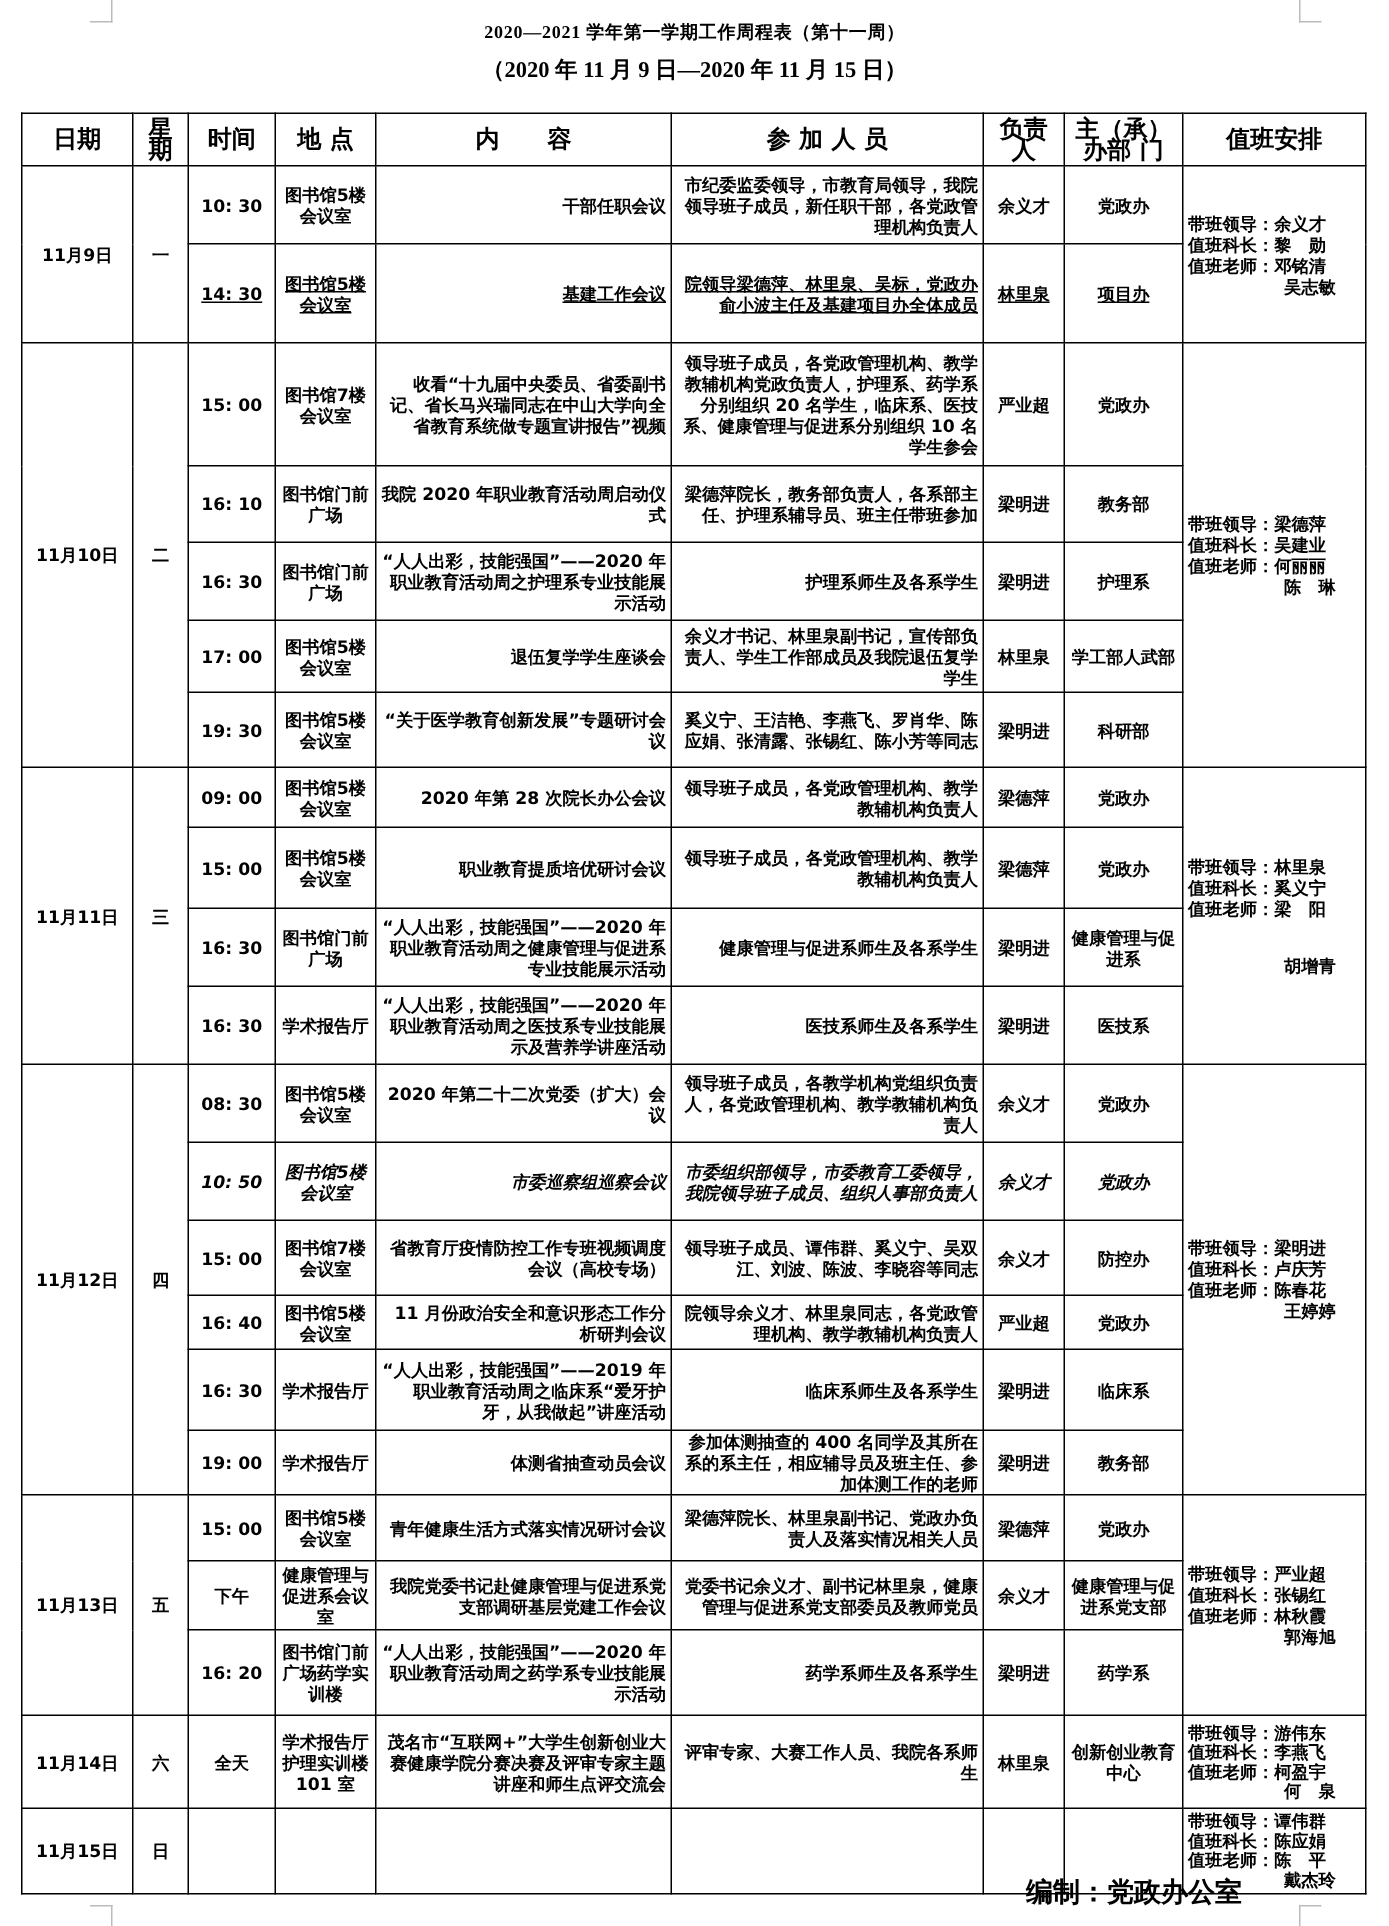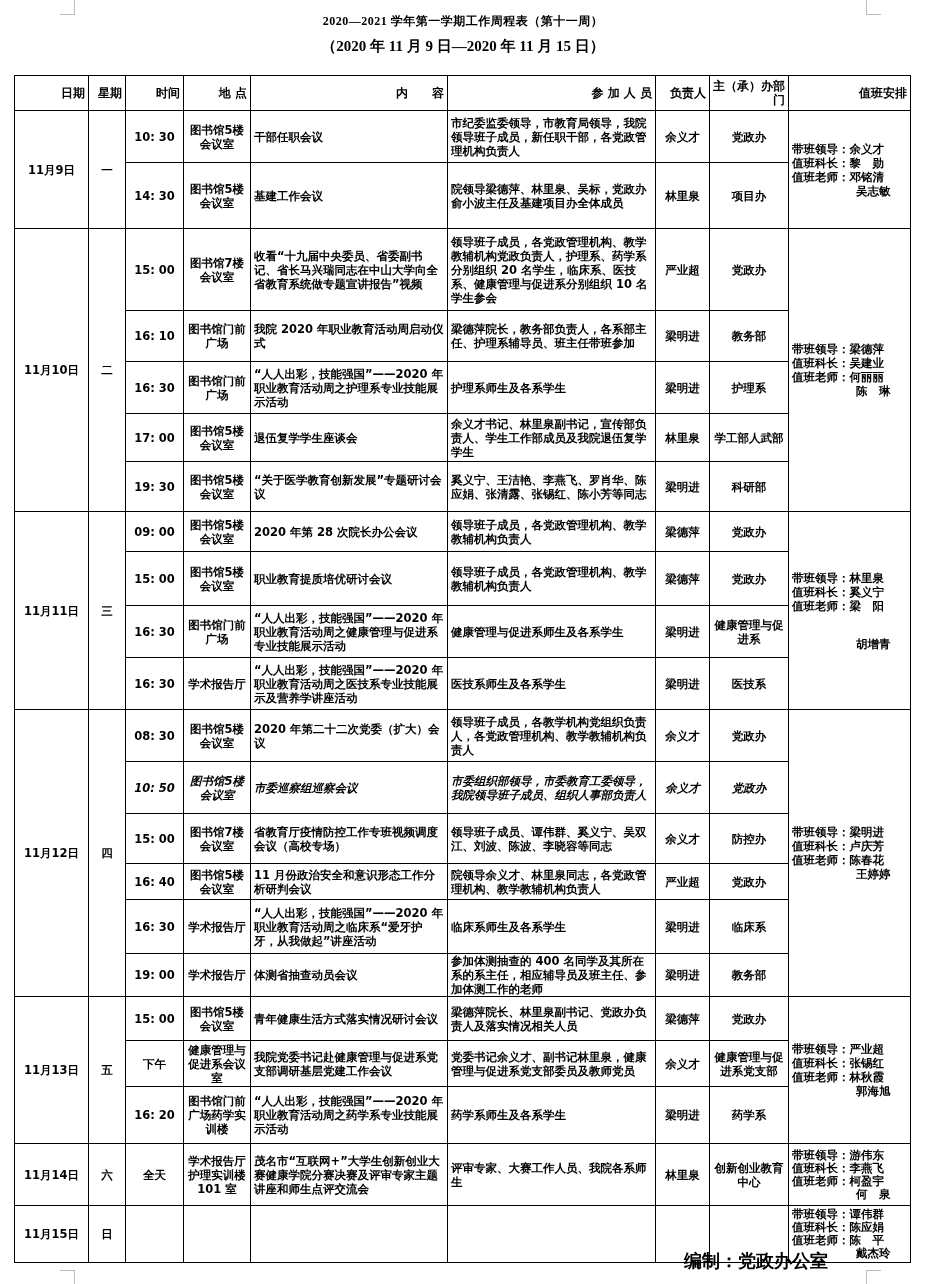--- a/index.html
+++ b/index.html
@@ -11,23 +11,23 @@
   .c-bl { left: 60px; top: 1270px; border-right-width: 1px; border-top-width: 1px; }
   .c-br { left: 866px; top: 1270px; border-left-width: 1px; border-top-width: 1px; }
   .title { position: absolute; top: 13px; left: 0; width: 926px; text-align: center;
            font-family: "Liberation Serif", "DejaVu Serif", serif; font-weight: bold; font-size: 12px; letter-spacing: 0.5px; }
   .subtitle { position: absolute; top: 37px; left: 0; width: 926px; text-align: center;
            font-family: "Liberation Serif", "DejaVu Serif", serif; font-weight: bold; font-size: 15px; }
   table.sched { position: absolute; left: 14px; top: 75px; border-collapse: collapse; table-layout: fixed;
                 width: 896px; }
   table.sched td, table.sched th { border: 1px solid #000; font-size: 11.5px; font-weight: bold; line-height: 14px;
                 padding: 0 3px; vertical-align: middle; overflow: hidden; }
-  table.sched th { height: 34px; text-align: right; font-size: 12px; }
+  table.sched th { height: 34px; text-align: center; font-size: 16px; }
   .ctr { text-align: center; }
-  .lft { text-align: left; }
+  .lft { text-align: right; }
   .duty { font-size: 11.5px; line-height: 19px; padding: 0 4px; }
   .duty .ln { display: block; white-space: nowrap; }
   .duty.compact { line-height: 13px; margin-top: 13px; }
   .footer { position: absolute; top: 1249px; left: 684px; font-size: 18px; font-weight: bold; }
 </style>
 </head>
 <body>
 
 <div class="corner c-tl"></div>
 <div class="corner c-tr"></div>
@@ -72,21 +72,21 @@
         <td class="lft">市纪委监委领导，市教育局领导，我院领导班子成员，新任职干部，各党政管理机构负责人</td>
         <td class="ctr">余义才</td>
         <td class="ctr">党政办</td>
         <td class="duty" rowspan="2">
           <span class="ln">带班领导：余义才</span>
           <span class="ln">值班科长：黎　勋</span>
           <span class="ln">值班老师：邓铭清</span>
           <span class="ln" style="padding-left: 64px;">吴志敏</span>
         </td>
       </tr>
-      <tr style="height: 66px;">
+      <tr style="height: 66px; text-decoration: underline;">
         <td class="ctr">14: 30</td>
         <td class="ctr">图书馆5楼会议室</td>
         <td class="lft">基建工作会议</td>
         <td class="lft">院领导梁德萍、林里泉、吴标，党政办俞小波主任及基建项目办全体成员</td>
         <td class="ctr">林里泉</td>
         <td class="ctr">项目办</td>
       </tr>
       <tr style="height: 82px;">
         <td class="ctr" rowspan="5">11月10日</td>
         <td class="ctr" rowspan="5">二</td>
@@ -211,21 +211,21 @@
         <td class="ctr">16: 40</td>
         <td class="ctr">图书馆5楼会议室</td>
         <td class="lft">11 月份政治安全和意识形态工作分析研判会议</td>
         <td class="lft">院领导余义才、林里泉同志，各党政管理机构、教学教辅机构负责人</td>
         <td class="ctr">严业超</td>
         <td class="ctr">党政办</td>
       </tr>
       <tr style="height: 54px;">
         <td class="ctr">16: 30</td>
         <td class="ctr">学术报告厅</td>
-        <td class="lft">“人人出彩，技能强国”——2020 年职业教育活动周之临床系“爱牙护牙，从我做起”讲座活动</td>
+        <td class="lft">“人人出彩，技能强国”——2019 年职业教育活动周之临床系“爱牙护牙，从我做起”讲座活动</td>
         <td class="lft">临床系师生及各系学生</td>
         <td class="ctr">梁明进</td>
         <td class="ctr">临床系</td>
       </tr>
       <tr style="height: 42px;">
         <td class="ctr">19: 00</td>
         <td class="ctr">学术报告厅</td>
         <td class="lft">体测省抽查动员会议</td>
         <td class="lft">参加体测抽查的 400 名同学及其所在系的系主任，相应辅导员及班主任、参加体测工作的老师</td>
         <td class="ctr">梁明进</td>

